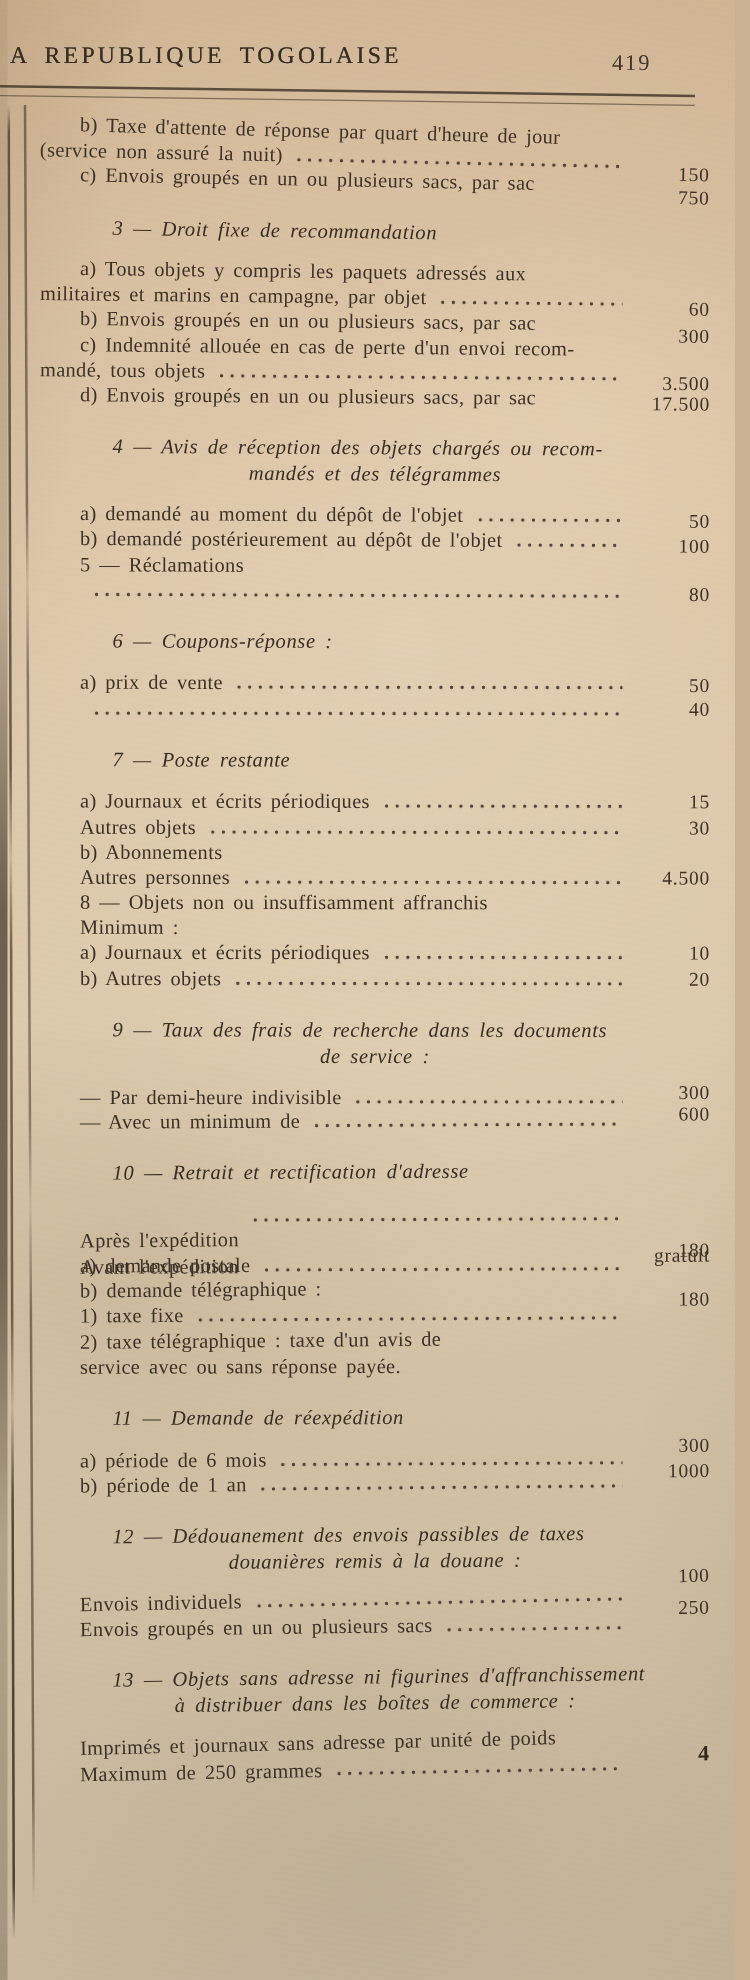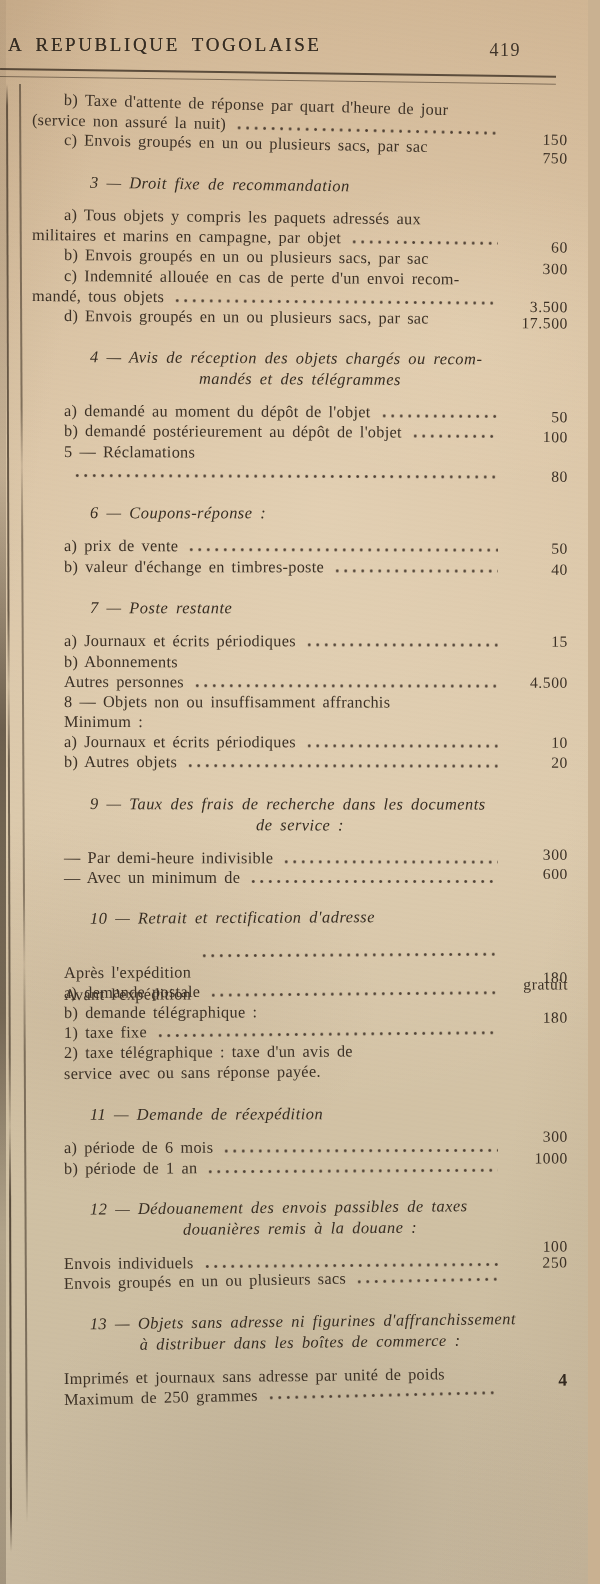--- a/index.html
+++ b/index.html
@@ -164,31 +164,35 @@
       </div>
       <div class="heading">
         <div class="hl0">6 — Coupons-réponse :</div>
       </div>
       <div class="row">
         <span class="txt">a) prix de vente</span>
         <span class="leader"></span>
         <span class="val" style="transform: translateY(2px);">50</span>
       </div>
       <div class="row">
-        <span class="txt">b) valeur d'échange en timbres-poste</span>
         <span class="leader"></span>
         <span class="val" style="transform: translateY(2px);">40</span>
       </div>
       <div class="heading">
         <div class="hl0">7 — Poste restante</div>
       </div>
       <div class="row">
         <span class="txt">a) Journaux et écrits périodiques</span>
         <span class="leader"></span>
         <span class="val">15</span>
+      </div>
+      <div class="row">
+        <span class="txt">Autres objets</span>
+        <span class="leader"></span>
+        <span class="val">30</span>
       </div>
       <div class="row">
         <span class="txt">b) Abonnements</span>
       </div>
       <div class="row">
         <span class="txt">Autres personnes</span>
         <span class="leader"></span>
         <span class="val">4.500</span>
       </div>
       <div class="row">

